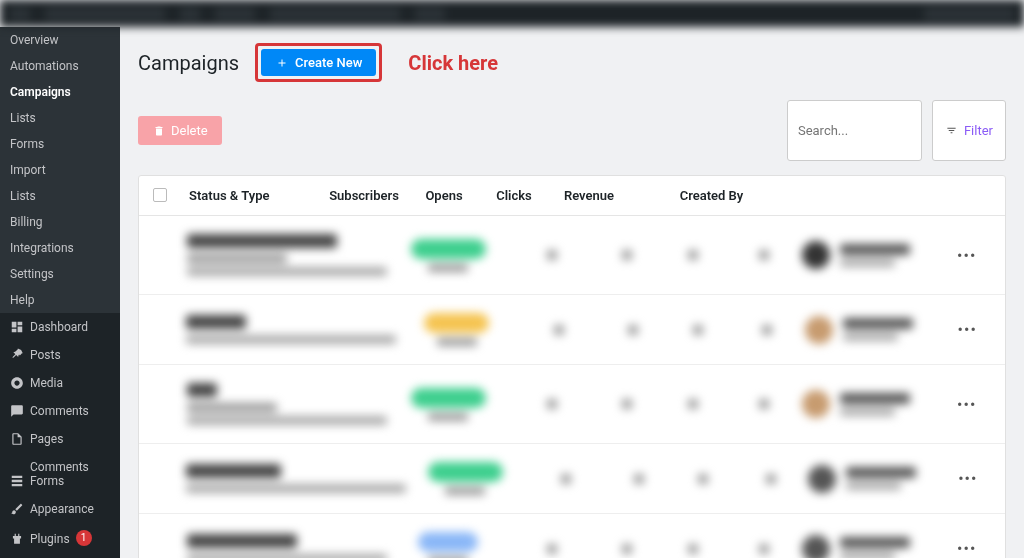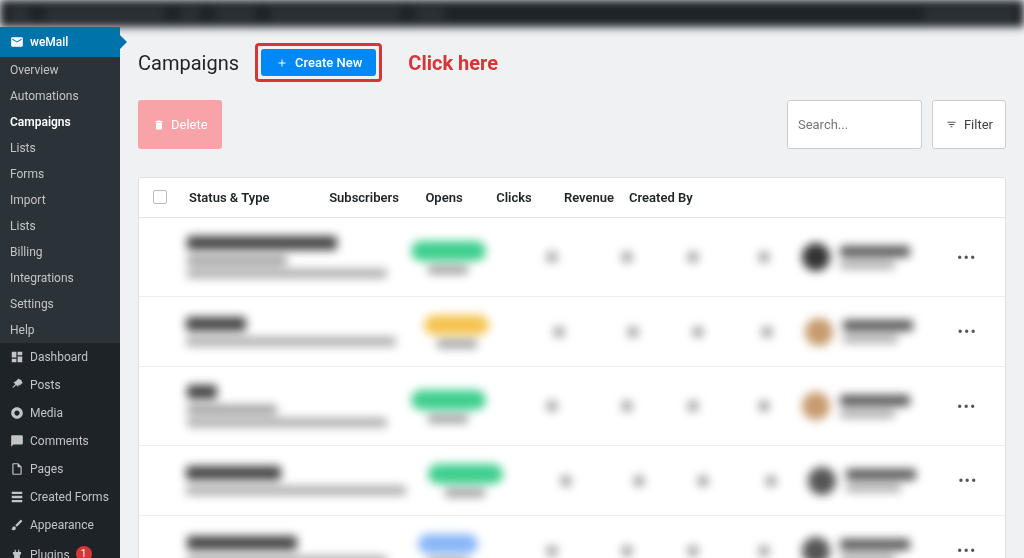--- a/index.html
+++ b/index.html
@@ -20,36 +20,36 @@
     .icon { width: 14px; height: 14px; display: inline-flex; align-items: center; justify-content: center; flex-shrink: 0; }
     .badge { background: #d63638; color: #fff; border-radius: 9px; padding: 0 5px; font-size: 10px; min-width: 16px; text-align: center; line-height: 16px; }
     
     .main { flex: 1; padding: 16px 18px; overflow: auto; }
     .header-row { display: flex; align-items: center; gap: 16px; margin-bottom: 18px; }
     .page-title { font-size: 20px; font-weight: 400; color: #1d2327; }
     .create-btn-wrapper { border: 3px solid #d63638; border-radius: 4px; padding: 3px; }
     .create-btn { background: #0088f7; color: #fff; border: none; padding: 6px 14px; border-radius: 3px; font-size: 13px; font-weight: 500; display: flex; align-items: center; gap: 6px; cursor: pointer; }
     .hint-text { color: #d63638; font-size: 20px; font-weight: 700; margin-left: 10px; }
     
-    .toolbar-row { display: flex; justify-content: space-between; margin-bottom: 28px; }
+    .toolbar-row { display: flex; justify-content: space-between; align-items: center; margin-bottom: 14px; }
     .delete-btn { background: #f8a3a8; color: #fff; border: none; padding: 7px 14px; border-radius: 3px; font-size: 13px; display: flex; align-items: center; gap: 5px; cursor: pointer; }
     .toolbar-right { display: flex; gap: 10px; }
     .search-input { border: 1px solid #ccc; border-radius: 3px; padding: 7px 10px; font-size: 13px; width: 135px; }
-    .filter-btn { background: #fff; border: 1px solid #ccc; border-radius: 3px; padding: 16px 12px; font-size: 13px; display: flex; align-items: center; gap: 5px; cursor: pointer; color: #404040; }
+    .filter-btn { background: #fff; border: 1px solid #ccc; border-radius: 3px; padding: 22px 12px; font-size: 13px; display: flex; align-items: center; gap: 5px; cursor: pointer; color: #8b5cf6; }
     
     .table { background: #fff; border: 1px solid #e0e0e0; border-radius: 3px; }
     .table-header { display: flex; padding: 12px 14px; border-bottom: 1px solid #e5e5e5; font-size: 13px; font-weight: 600; color: #1d2327; }
     .col-checkbox { width: 36px; }
     .col-name { flex: 1.9; }
     .col-status { width: 130px; text-align: left; }
     .col-sub { width: 90px; text-align: center; }
     .col-opens { width: 70px; text-align: center; }
     .col-clicks { width: 70px; text-align: center; }
     .col-revenue { width: 80px; text-align: center; }
-    .col-created { width: 165px; text-align: left; }
+    .col-created { width: 165px; text-align: center; }
     .col-actions { width: 36px; }
     
     .table-row { display: flex; padding: 18px 14px; border-bottom: 1px solid #eee; align-items: center; font-size: 13px; }
     .checkbox { width: 14px; height: 14px; border: 1px solid #bbb; border-radius: 2px; }
     
     .blur-content { filter: blur(5px); }
     .blur-title { height: 14px; background: #444; border-radius: 3px; margin-bottom: 6px; }
     .blur-subtitle { height: 9px; background: #999; border-radius: 3px; margin-bottom: 4px; }
     .blur-text { height: 9px; background: #aaa; border-radius: 3px; }
     .blur-pill { height: 20px; border-radius: 10px; margin: 0 auto 5px; }
@@ -69,28 +69,20 @@
   <div class="topbar-item" style="width:120px"></div>
   <div class="topbar-item" style="width:20px"></div>
   <div class="topbar-item" style="width:40px"></div>
   <div class="topbar-item" style="width:130px"></div>
   <div class="topbar-item" style="width:30px"></div>
   <div class="topbar-item" style="width:90px;margin-left:auto"></div>
 </div>
 
 <div class="container">
   <nav class="sidebar">
-    <div class="sidebar-brand">
-      <span class="icon">
-        <svg viewBox="0 0 24 24" width="14" height="14" fill="#fff">
-            <path d="M20 4H4c-1.1 0-2 .9-2 2v12c0 1.1.9 2 2 2h16c1.1 0 2-.9 2-2V6c0-1.1-.9-2-2-2zm0 4l-8 5-8-5V6l8 5 8-5v2z"></path>
-          </svg>
-      </span>
-      <span>weMail</span>
-    </div>
     <div class="sidebar-sub" id="sub-items">
         <div class="sidebar-sub-item">Overview</div>
         <div class="sidebar-sub-item">Automations</div>
         <div class="sidebar-sub-item active">Campaigns</div>
         <div class="sidebar-sub-item">Lists</div>
         <div class="sidebar-sub-item">Forms</div>
         <div class="sidebar-sub-item">Import</div>
         <div class="sidebar-sub-item">Lists</div>
         <div class="sidebar-sub-item">Billing</div>
         <div class="sidebar-sub-item">Integrations</div>
@@ -137,21 +129,21 @@
             </svg>
           </span>
           <span>Pages</span>
         </div>
         <div class="sidebar-item">
           <span class="icon">
             <svg viewBox="0 0 24 24" width="14" height="14" fill="currentColor">
               <path d="M3 3h18v4H3zm0 7h18v4H3zm0 7h18v4H3z"></path>
             </svg>
           </span>
-          <span>Created Forms</span>
+          <span>Comments Forms</span>
         </div>
         <div class="sidebar-item">
           <span class="icon">
             <svg viewBox="0 0 24 24" width="14" height="14" fill="currentColor">
               <path d="M7 14c-1.66 0-3 1.34-3 3 0 1.31-1.16 2-2 2 .92 1.22 2.49 2 4 2 2.21 0 4-1.79 4-4 0-1.66-1.34-3-3-3zm13.71-9.37l-1.34-1.34c-.39-.39-1.02-.39-1.41 0L9 12.25 11.75 15l8.96-8.96c.39-.39.39-1.02 0-1.41z"></path>
             </svg>
           </span>
           <span>Appearance</span>
         </div>
         <div class="sidebar-item">

